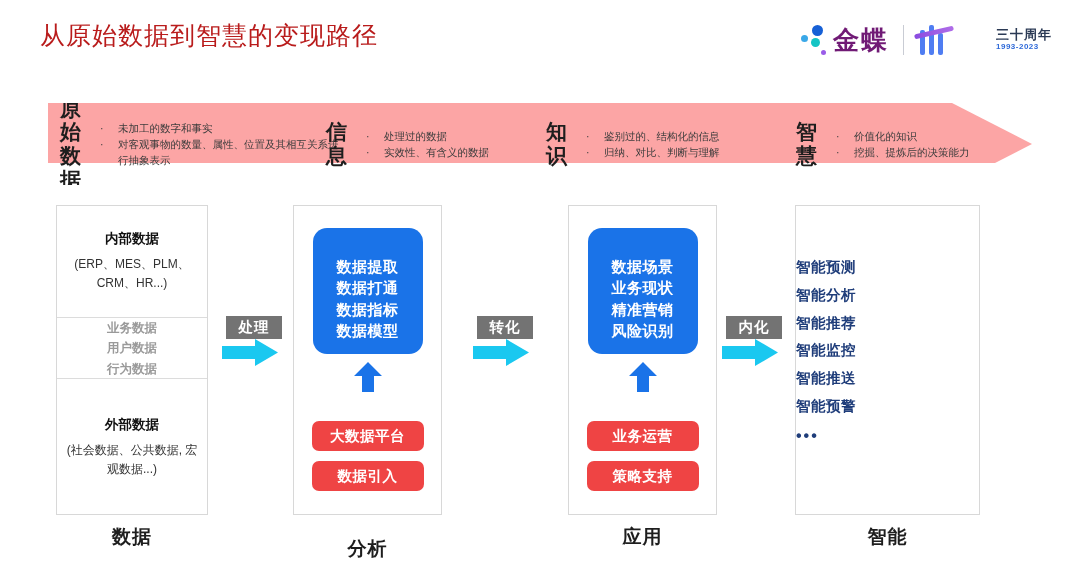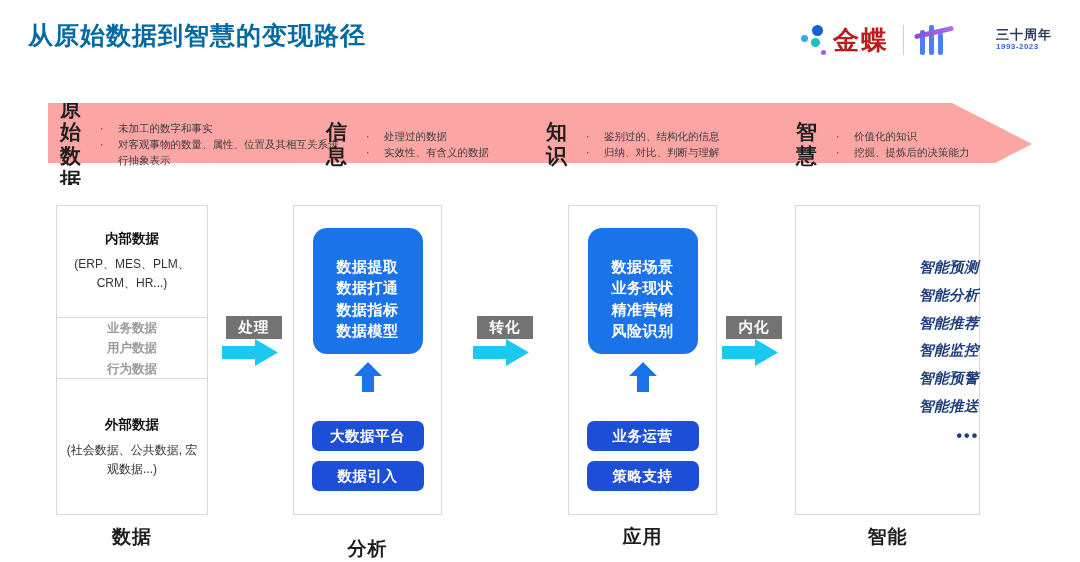--- a/index.html
+++ b/index.html
@@ -13,26 +13,26 @@
     background: #ffffff;
     font-family: "Liberation Sans", "DejaVu Sans", sans-serif;
     color: #222222;
     overflow: hidden;
     position: relative;
   }
 
   
   #page-title {
     position: absolute;
-    left: 28px;
+    left: 40px;
     top: 19px;
     font-size: 25px;
-    font-weight: bold;
+    font-weight: normal;
     letter-spacing: 1px;
-    color: #0369a1;
+    color: #b91c1c;
     white-space: nowrap;
   }
 
   #brand-logo {
     position: absolute;
     right: 28px;
     top: 20px;
     display: flex;
     align-items: center;
     height: 40px;
@@ -49,21 +49,21 @@
     display: block;
   }
   .dot-a { width: 11px; height: 11px; background: #1660d6; left: 13px; top: 2px; }
   .dot-b { width: 7px;  height: 7px;  background: #3aa8e8; left: 2px;  top: 12px; }
   .dot-c { width: 9px;  height: 9px;  background: #14c4c4; left: 12px; top: 15px; }
   .dot-d { width: 5px;  height: 5px;  background: #9a5ce8; left: 22px; top: 27px; }
 
   .logo-word {
     font-size: 26px;
     font-weight: bold;
-    color: #b91c1c;
+    color: #701a75;
     letter-spacing: 2px;
     line-height: 1;
   }
   .logo-divider {
     width: 1px;
     height: 30px;
     background: #c9ccd4;
     margin: 0 12px 0 14px;
   }
   .anniv-mark {
@@ -262,41 +262,40 @@
     height: 30px;
   }
   .up-arrow svg { display: block; }
 
   .blue-pill {
     position: absolute;
     left: 50%;
     transform: translateX(-50%);
     width: 112px;
     height: 30px;
-    background: #1d4ed8;
+    background: #ef4444;
     border-radius: 7px;
     color: #ffffff;
     font-size: 14.5px;
     font-weight: bold;
     display: flex;
     align-items: center;
     justify-content: center;
     letter-spacing: 0.5px;
   }
   .pill-top { top: 215px; }
   .pill-bottom { top: 255px; }
 
   
   #smart-list {
     position: absolute;
     left: 0;
     top: 48px;
     width: 100%;
-    text-align: right;
-    font-style: italic;
+    text-align: left;
   }
   #smart-list div {
     font-size: 14.5px;
     font-weight: bold;
     color: #1f3d7a;
     line-height: 1.92;
     letter-spacing: 0.5px;
   }
   #smart-list div.ellipsis {
     color: #1f3d7a;
@@ -509,18 +508,18 @@
     </svg>
   </span>
 </div>
 
 <div class="col-card" id="col-3">
   <div id="smart-list">
     <div>智能预测</div>
     <div>智能分析</div>
     <div>智能推荐</div>
     <div>智能监控</div>
+    <div>智能推送</div>
     <div>智能预警</div>
-    <div>智能推送</div>
     <div class="ellipsis">•••</div>
   </div>
 </div>
 <div class="col-footer" id="foot-3">智能</div>
 
 </body></html>

